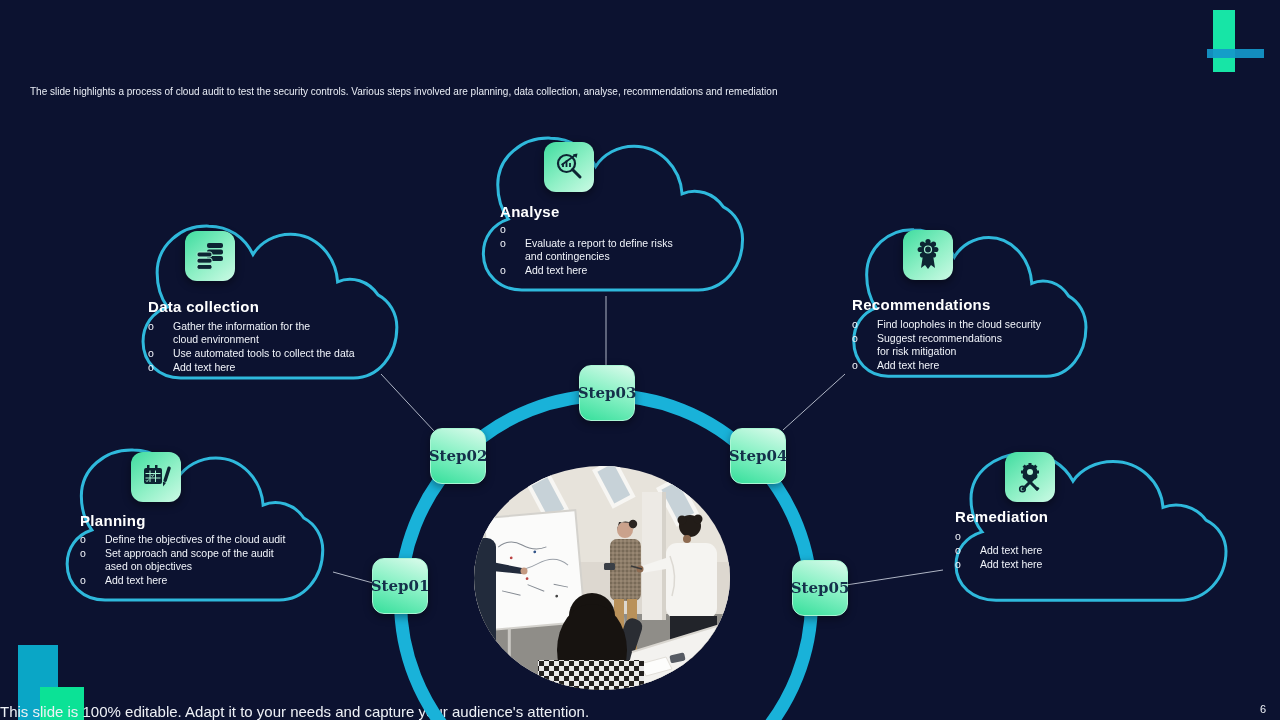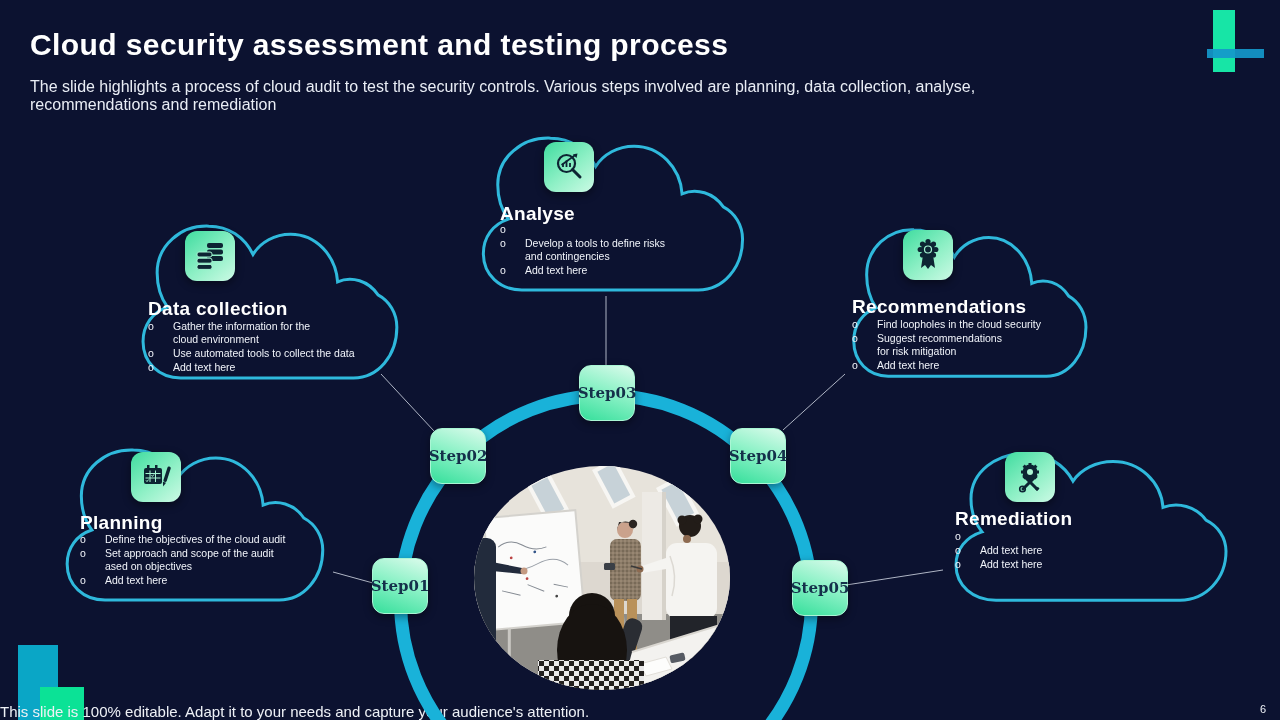--- a/index.html
+++ b/index.html
@@ -4,62 +4,61 @@
 <style>
   html,body{margin:0;padding:0;background:#05070f;}
   .slide{
     position:relative;width:1280px;height:720px;overflow:hidden;
     background:#0c1230;
     font-family:"Liberation Sans",sans-serif;color:#fff;
   }
   
   .title{position:absolute;left:30px;top:28px;font-size:30px;line-height:34px;
     font-weight:800;letter-spacing:.4px;color:#ffffff;}
-  .subtitle{position:absolute;left:30px;top:78px;width:980px;font-size:16px;color:#e9edf5;}
+  .subtitle{position:absolute;left:30px;top:86px;width:980px;font-size:10px;color:#e9edf5;}
   
   .tr-green{position:absolute;left:1213px;top:10px;width:22px;height:62px;background:#17e5a6;}
   .tr-blue{position:absolute;left:1207px;top:49px;width:57px;height:9px;background:rgba(21,152,203,.92);}
   .bl-blue{position:absolute;left:18px;top:645px;width:40px;height:75px;background:#0aa6c6;}
   .bl-green{position:absolute;left:40px;top:687px;width:44px;height:33px;background:#0be296;}
   
   .lines{position:absolute;left:0;top:0;z-index:2;pointer-events:none;}
   .lines line{stroke:#ccd2df;stroke-width:1;opacity:.85;}
   
   .ring{position:absolute;left:394px;top:389px;width:424px;height:424px;box-sizing:border-box;
     border:13px solid #19b2d9;border-radius:50%;z-index:1;}
   .photo{position:absolute;left:474px;top:466px;width:256px;height:224px;border-radius:50%;
     overflow:hidden;z-index:3;}
   
   .cloud{position:absolute;z-index:3;}
   .cloud-svg{position:absolute;left:0;top:0;width:100%;height:100%;}
   .cloud-svg path{fill:#0c1230;stroke:#2fb9dc;stroke-width:3;vector-effect:non-scaling-stroke;}
   .tile{position:absolute;width:50px;height:50px;border-radius:12px;
     background:linear-gradient(140deg,#3fdc9f 0%,#8ff0c6 55%,#ccfae5 100%);
     box-shadow:0 3px 9px rgba(0,0,0,.45);display:flex;align-items:center;justify-content:center;}
-  .cloud h3{position:absolute;margin:0;font-size:19px;font-weight:800;letter-spacing:.3px;color:#ffffff;}
+  .cloud h3{position:absolute;margin:0;font-size:15px;font-weight:800;letter-spacing:.3px;color:#ffffff;}
   .cloud ul{position:absolute;margin:0;padding:0;list-style:none;}
   .cloud li{display:flex;font-size:10.5px;line-height:13px;color:#f1f4fa;margin-bottom:1px;}
   .cloud li .mk{width:13px;flex:0 0 13px;margin-right:12px;text-align:left;}
   .cloud li .tx{white-space:pre-line;}
   
   .badge{position:absolute;width:54px;height:54px;border-radius:12px;z-index:5;
     background:linear-gradient(200deg,#dcfbec 0%,#8ff2c8 45%,#35df9b 100%);
     border:1px solid #a9f6d4;box-shadow:0 3px 8px rgba(0,0,0,.4);
     display:flex;flex-direction:row;align-items:center;justify-content:center;
     font-family:"DejaVu Serif",serif;font-weight:bold;font-size:15px;line-height:18px;color:#14304a;}
   
   .footer{position:absolute;left:0;right:0;top:703px;text-align:left;font-size:15px;color:#eef1f6;}
   .pagenum{position:absolute;right:14px;top:703px;font-size:11px;color:#eef1f6;}
 </style>
 </head>
 <body>
 
 <div class="slide">
 
-  <div class="title">Cloud security assessment and testing process</div>
   <div class="subtitle">The slide highlights a process of cloud audit to test the security controls. Various steps involved are planning, data collection, analyse, recommendations and remediation</div>
 
   <div class="tr-green"></div>
   <div class="tr-blue"></div>
   <div class="bl-blue"></div>
   <div class="bl-green"></div>
 
   <svg class="lines" width="1280" height="720">
     <line x1="381" y1="374" x2="434" y2="431"></line>
     <line x1="606" y1="296" x2="606" y2="366"></line>
@@ -210,21 +209,21 @@
         <polygon points="23.5,7 24.5,2.5 19.8,3.5" fill="#0d2433"></polygon>
       </svg>
     </div>
     <h3 style="left:32px;top:77px;">Analyse</h3>
     <ul style="left:32px;top:97px;width:245px;">
       <li>
           <span class="mk">o</span>
         </li>
       <li>
           <span class="mk">o</span>
-          <span class="tx">Develop a tools to define risks
+          <span class="tx">Evaluate a report to define risks
 and contingencies</span>
         </li>
       <li>
           <span class="mk">o</span>
           <span class="tx">Add text here</span>
         </li>
     </ul>
   </div>
 
   <div class="cloud" style="left:840px;top:218px;width:258px;height:166px;">

